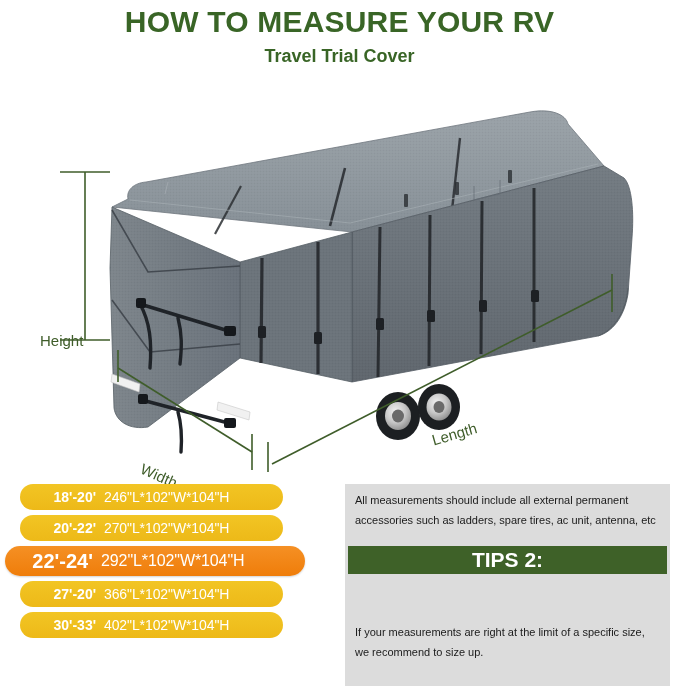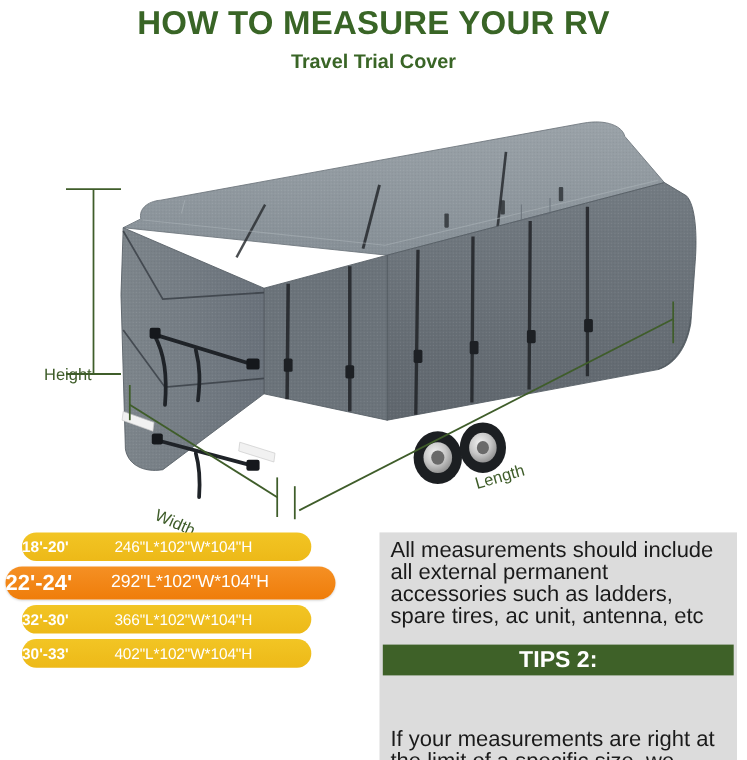--- a/index.html
+++ b/index.html
@@ -85,21 +85,21 @@
     height: 30px;
     border-radius: 15px;
     background: #f28714;
     background: linear-gradient(180deg, #f59024 0%, #ef7d0a 100%);
     box-shadow: 0 1px 2px rgba(0,0,0,0.18);
   }
   .size-range {
     font-weight: bold;
     font-size: 14px;
     width: 84px;
-    text-align: left;
+    text-align: right;
     padding-right: 8px;
     flex: none;
   }
   .size-row.selected .size-range { font-size: 20px; width: 96px; }
   .size-dims {
     font-size: 14px;
     letter-spacing: -0.1px;
   }
   .size-row.selected .size-dims { font-size: 16px; }
 
@@ -116,21 +116,21 @@
     color: #ffffff;
     font-weight: bold;
     font-size: 21px;
     text-align: center;
     line-height: 28px;
     height: 28px;
     margin: 0 3px;
   }
   .tips-body {
     color: #1a1a1a;
-    font-size: 20px;
+    font-size: 11px;
     line-height: 20px;
     padding: 6px 10px 8px 10px;
   }
   .tips-body.spaced { padding-top: 14px; padding-bottom: 16px; margin-top: 34px; }
   .tips-gap { height: 8px; }
 </style>
 </head>
 <body>
 
 <div id="page">
@@ -281,26 +281,30 @@
     <span class="dim-label" id="label-height">Height</span>
     <span class="dim-label" id="label-width">Width</span>
     <span class="dim-label" id="label-length">Length</span>
   </div>
 
   <div class="size-list">
     <div class="size-row normal">
       <span class="size-range">18'-20'</span>
       <span class="size-dims">246"L*102"W*104"H</span>
     </div>
+    <div class="size-row normal">
+      <span class="size-range">20'-22'</span>
+      <span class="size-dims">270"L*102"W*104"H</span>
+    </div>
     <div class="size-row selected">
       <span class="size-range">22'-24'</span>
       <span class="size-dims">292"L*102"W*104"H</span>
     </div>
     <div class="size-row normal">
-      <span class="size-range">32'-30'</span>
+      <span class="size-range">27'-20'</span>
       <span class="size-dims">366"L*102"W*104"H</span>
     </div>
     <div class="size-row normal">
       <span class="size-range">30'-33'</span>
       <span class="size-dims">402"L*102"W*104"H</span>
     </div>
   </div>
 
   <div class="tips-panel">
     <div class="tips-body">All measurements should include all external permanent accessories such as ladders, spare tires, ac unit, antenna, etc</div>

